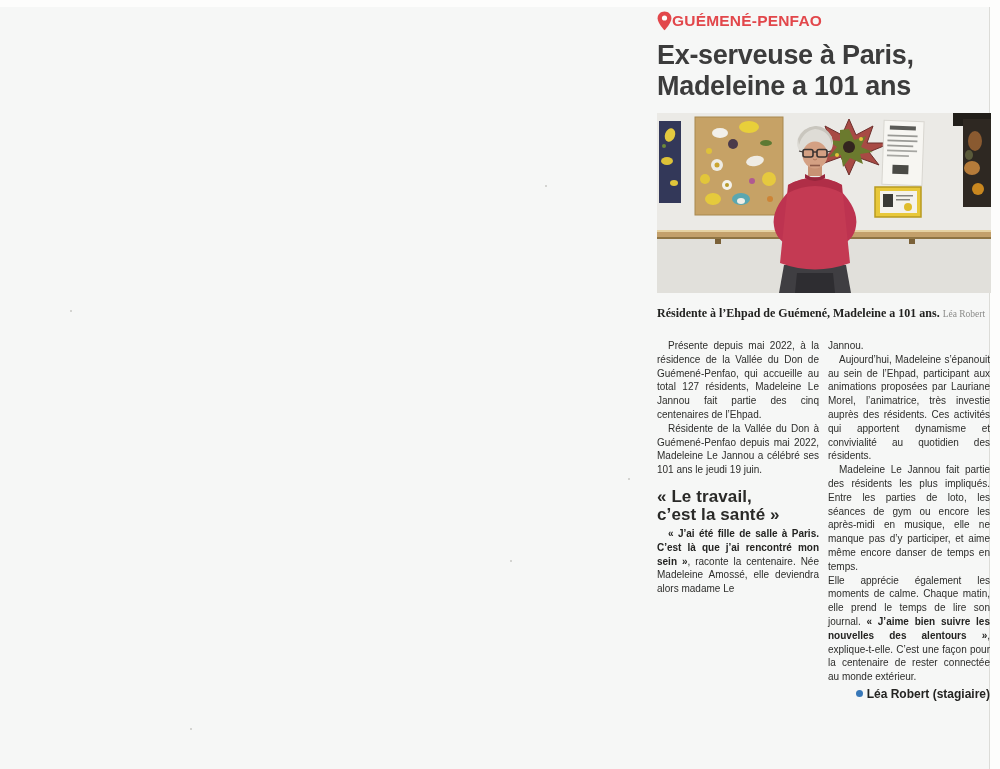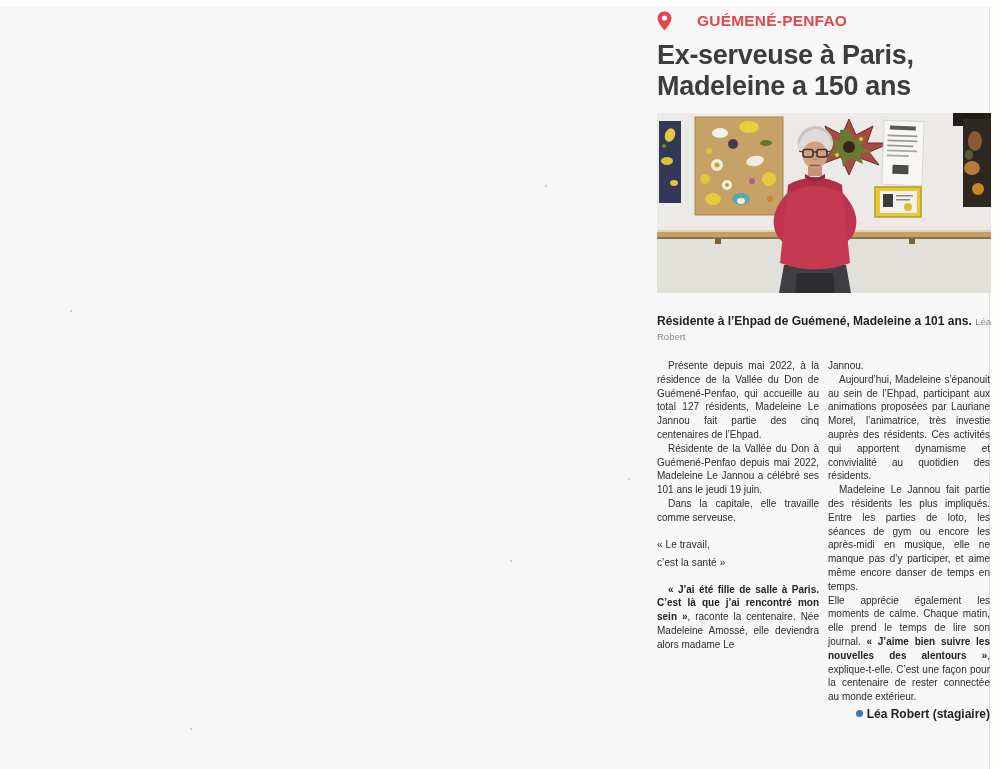--- a/index.html
+++ b/index.html
@@ -15,44 +15,44 @@
   }
   .scan-edge{
     position:absolute;right:10px;top:7px;width:1px;height:762px;
     background:#dcdcd8;
   }
   .speck{position:absolute;width:2px;height:2px;border-radius:50%;background:#c9c9c4;}
   
   .article{
     position:absolute;left:657px;top:8px;width:334px;
   }
-  .kicker-row{display:flex;align-items:center;gap:25px;margin:3px 0 0 0;}
+  .kicker-row{display:flex;align-items:center;gap:0;margin:3px 0 0 0;}
   .kicker-label{
     font-weight:700;font-size:15.5px;letter-spacing:.2px;color:#e2474b;
   }
   .headline{
     margin:9px 0 0 0;
     font-size:27px;line-height:31px;font-weight:800;letter-spacing:-.3px;
     color:#3c3c3c;white-space:pre-line;
   }
   .photo-wrap{margin-top:11px;width:334px;height:180px;overflow:hidden;}
   .photo-wrap svg{display:block;}
-  .caption{margin-top:21px;font-size:12px;line-height:14px;}
+  .caption{margin-top:10px;font-size:12px;line-height:20px;font-family:Liberation Serif, serif;}
   .caption .cap-main{font-weight:700;color:#222220;}
   .caption .cap-credit{font-size:9.5px;color:#8b8b89;font-weight:400;}
   .columns{margin-top:15px;display:flex;gap:9px;}
   .col{width:162px;}
   .col p{
     margin:0;font-size:10px;line-height:13.8px;text-align:justify;
     text-indent:11px;color:#2d2d2b;
   }
   .col p.no-indent{text-indent:0;}
   .col p strong{font-weight:700;color:#242422;}
   .subhead{
-    margin:11px 0 11px 0;font-size:10px;line-height:18px;font-weight:400;
+    margin:11px 0 3px 0;font-size:17px;line-height:18px;font-weight:700;
     color:#2a2a28;white-space:pre-line;letter-spacing:.1px;
   }
   .byline{
     margin-top:3px;text-align:right;font-size:12px;font-weight:700;color:#242422;
   }
   .byline .dot{
     display:inline-block;width:7px;height:7px;border-radius:50%;
     background:#3878b8;margin-right:4px;vertical-align:1px;
   }
 </style>
@@ -71,21 +71,21 @@
 
   <div class="kicker-row">
     <svg width="15" height="20" viewBox="0 0 15 20">
       <path d="M7.5,0.5 C3.6,0.5 0.6,3.4 0.6,7.2 C0.6,12.2 7.5,19.3 7.5,19.3 S14.4,12.2 14.4,7.2 C14.4,3.4 11.4,0.5 7.5,0.5 Z" fill="#e2474b"></path>
       <circle cx="7.5" cy="7" r="2.6" fill="#fdfdfc"></circle>
     </svg>
     <span class="kicker-label">GUÉMENÉ-PENFAO</span>
   </div>
 
   <h1 class="headline">Ex-serveuse à Paris,
-Madeleine a 150 ans</h1>
+Madeleine a 101 ans</h1>
 
   <div class="photo-wrap">
     <svg width="334" height="180" viewBox="0 0 334 180">
 
       <rect x="0" y="0" width="334" height="180" fill="#ebeae6"></rect>
       <rect x="0" y="126" width="334" height="54" fill="#e1e0db"></rect>
 
       <g>
         <rect x="2" y="8" width="22" height="82" fill="#333859"></rect>
         <ellipse cx="13" cy="22" rx="5" ry="7" fill="#e3c93f" transform="rotate(20 13 22)"></ellipse>
@@ -191,21 +191,20 @@
 
   <div class="caption">
     <span class="cap-main">Résidente à l’Ehpad de Guémené, Madeleine a 101 ans.</span>
     <span class="cap-credit">Léa Robert</span>
   </div>
 
   <div class="columns">
     <div class="col">
         <p><span>Présente depuis mai 2022, à la résidence de la Vallée du Don de Guémené-Penfao, qui accueille au total 127 résidents, Madeleine Le Jannou fait partie des cinq centenaires de l’Ehpad.</span></p>
         <p><span>Résidente de la Vallée du Don à Guémené-Penfao depuis mai 2022, Madeleine Le Jannou a célébré ses 101 ans le jeudi 19 juin.</span></p>
-        <p><span>Dans la capitale, elle travaille comme serveuse.</span></p>
         <h2 class="subhead">« Le travail,
 c’est la santé »</h2>
         <p><strong>« J’ai été fille de salle à Paris. C’est là que j’ai rencontré mon sein »</strong><span>, raconte la centenaire. Née Madeleine Amossé, elle deviendra alors madame Le</span></p>
       </div>
     <div class="col">
         <p class="no-indent"><span>Jannou.</span></p>
         <p><span>Aujourd’hui, Madeleine s’épanouit au sein de l’Ehpad, participant aux animations proposées par Lauriane Morel, l’animatrice, très investie auprès des résidents. Ces activités qui apportent dynamisme et convivialité au quotidien des résidents.</span></p>
         <p><span>Madeleine Le Jannou fait partie des résidents les plus impliqués. Entre les parties de loto, les séances de gym ou encore les après-midi en musique, elle ne manque pas d’y participer, et aime même encore danser de temps en temps.</span></p>
         <p class="no-indent"><span>Elle apprécie également les moments de calme. Chaque matin, elle prend le temps de lire son journal. </span><strong>« J’aime bien suivre les nouvelles des alentours »</strong><span>, explique-t-elle. C’est une façon pour la centenaire de rester connectée au monde extérieur.</span></p>
         <div class="byline"><span class="dot"></span><span>Léa Robert (stagiaire)</span></div>

